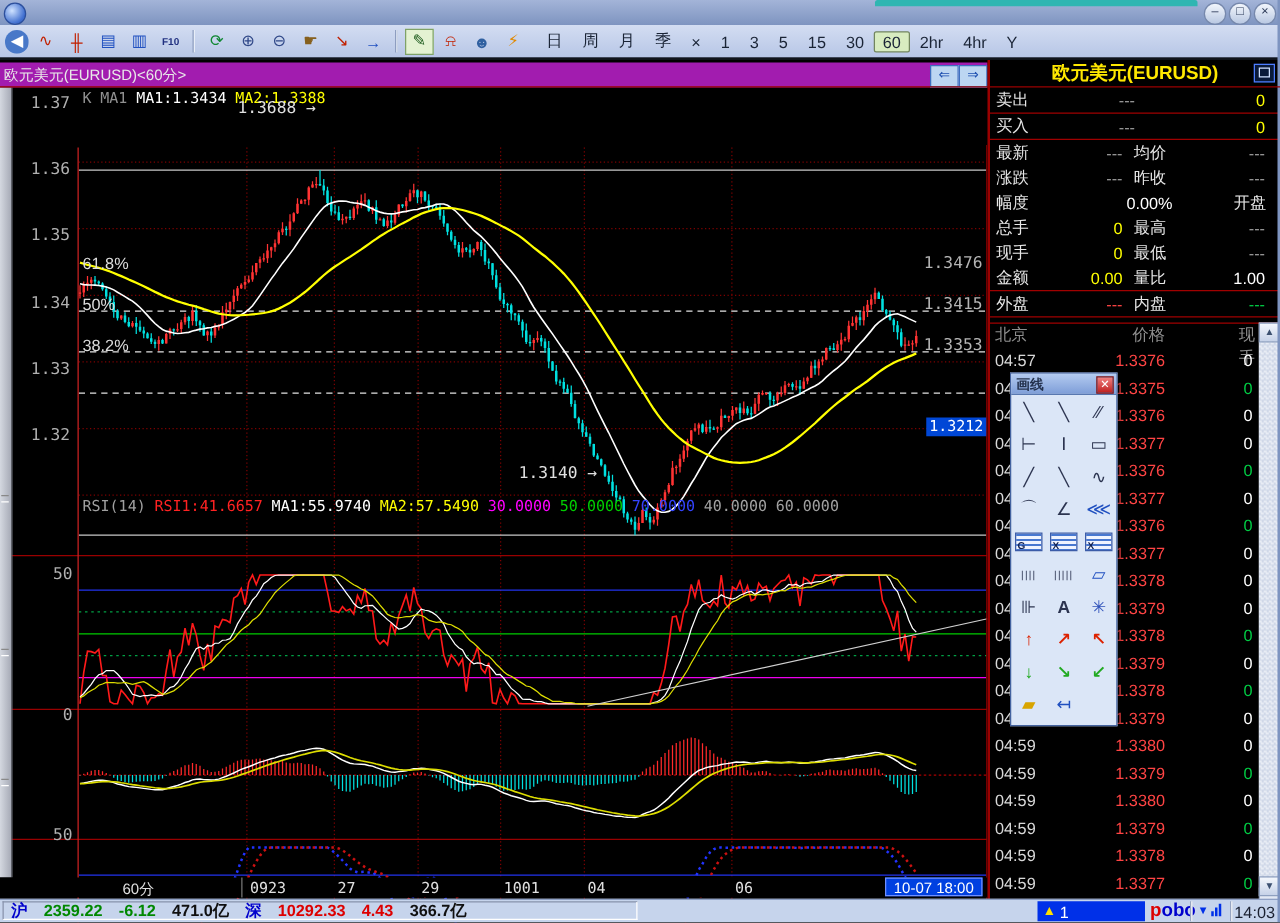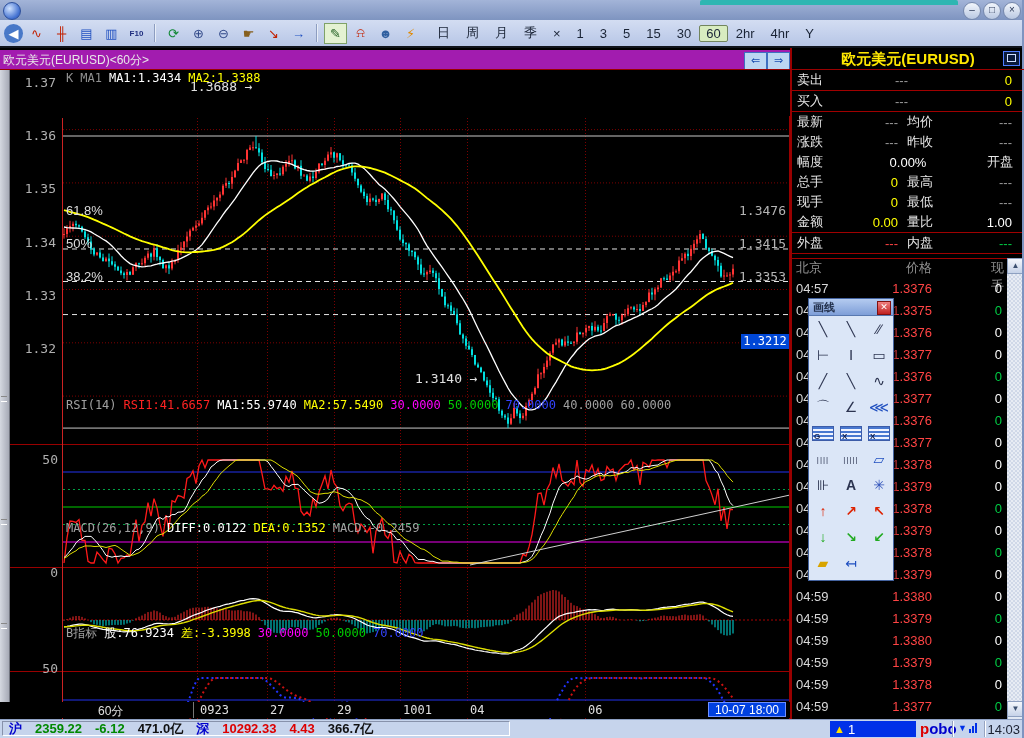--- a/index.html
+++ b/index.html
@@ -200,22 +200,20 @@
         <line x1="0" y1="396.5" x2="790" y2="396.5" stroke="#990000" stroke-width="1"></line>
         <line x1="0" y1="519.5" x2="790" y2="519.5" stroke="#990000" stroke-width="1"></line>
         <line x1="0" y1="623.5" x2="790" y2="623.5" stroke="#990000" stroke-width="1"></line>
         <line x1="0" y1="701.5" x2="790" y2="701.5" stroke="#990000" stroke-width="1"></line>
         <line x1="62.5" y1="70" x2="62.5" y2="701" stroke="#cc2222" stroke-width="1"></line>
         <line x1="789.5" y1="68" x2="789.5" y2="702" stroke="#990000" stroke-width="1"></line>
       </svg>
     <div id="overlays">
         <div class="legend mono" style="left: 66px; top: 23px;"><span style="color: rgb(144, 144, 144);">K</span><span style="color: rgb(144, 144, 144);">MA1</span><span style="color: rgb(255, 255, 255);">MA1:1.3434</span><span style="color: rgb(255, 255, 0);">MA2:1.3388</span></div>
         <div class="legend mono" style="left: 66px; top: 350px;"><span style="color: rgb(160, 160, 160);">RSI(14)</span><span style="color: rgb(255, 34, 34);">RSI1:41.6657</span><span style="color: rgb(255, 255, 255);">MA1:55.9740</span><span style="color: rgb(255, 255, 0);">MA2:57.5490</span><span style="color: rgb(255, 0, 255);">30.0000</span><span style="color: rgb(0, 204, 0);">50.0000</span><span style="color: rgb(51, 68, 255);">70.0000</span><span style="color: rgb(160, 160, 160);">40.0000</span><span style="color: rgb(160, 160, 160);">60.0000</span></div>
-        <div class="legend mono" style="left: 66px; top: 473px;"><span style="color: rgb(160, 160, 160);">MACD(26,12,9)</span><span style="color: rgb(255, 255, 255);">DIFF:0.0122</span><span style="color: rgb(255, 255, 0);">DEA:0.1352</span><span style="color: rgb(160, 160, 160);">MACD:-0.2459</span></div>
-        <div class="legend mono" style="left: 66px; top: 577px;"><span style="color: rgb(160, 160, 160);">B指标</span><span style="color: rgb(255, 255, 255);">股:76.9234</span><span style="color: rgb(255, 255, 0);">差:-3.3998</span><span style="color: rgb(255, 0, 255);">30.0000</span><span style="color: rgb(0, 204, 0);">50.0000</span><span style="color: rgb(51, 68, 255);">70.0000</span></div>
         <div class="ylab mono" style="left: 6px; top: 26.604px;">1.37</div>
         <div class="ylab mono" style="left: 6px; top: 79.904px;">1.36</div>
         <div class="ylab mono" style="left: 6px; top: 133.204px;">1.35</div>
         <div class="ylab mono" style="left: 6px; top: 186.504px;">1.34</div>
         <div class="ylab mono" style="left: 6px; top: 239.804px;">1.33</div>
         <div class="ylab mono" style="left: 6px; top: 293.104px;">1.32</div>
         <div class="fiblab" style="left: 66px; top: 154.996px;">61.8%</div>
         <div class="rlab mono" style="left: 736px; top: 154.996px;">1.3476</div>
         <div class="fiblab" style="left: 66px; top: 187.509px;">50%</div>
         <div class="rlab mono" style="left: 736px; top: 187.509px;">1.3415</div>
@@ -272,21 +270,21 @@
           <span class="qv" style="color: rgb(154, 154, 154); padding-right: 12px;">---</span>
         </div>
         <div class="q-row" style="top: 84px; height: 20px;">
           <span class="ql">涨跌</span>
           <span class="qv" style="color: rgb(154, 154, 154);">---</span>
           <span class="ql">昨收</span>
           <span class="qv" style="color: rgb(154, 154, 154); padding-right: 12px;">---</span>
         </div>
         <div class="q-row" style="top: 104px; height: 20px; gap: 40px;">
           <span class="ql">幅度</span>
-          <span class="qv" style="color: rgb(255, 255, 255); text-align: center;">0.00%</span>
+          <span class="qv" style="color: rgb(255, 255, 255);">0.00%</span>
           <span class="ql">开盘</span>
           <span class="qv" style="color: rgb(154, 154, 154); padding-right: 12px;">---</span>
         </div>
         <div class="q-row" style="top: 124px; height: 20px;">
           <span class="ql">总手</span>
           <span class="qv" style="color: rgb(255, 255, 0);">0</span>
           <span class="ql">最高</span>
           <span class="qv" style="color: rgb(154, 154, 154); padding-right: 12px;">---</span>
         </div>
         <div class="q-row" style="top: 144px; height: 20px;">

